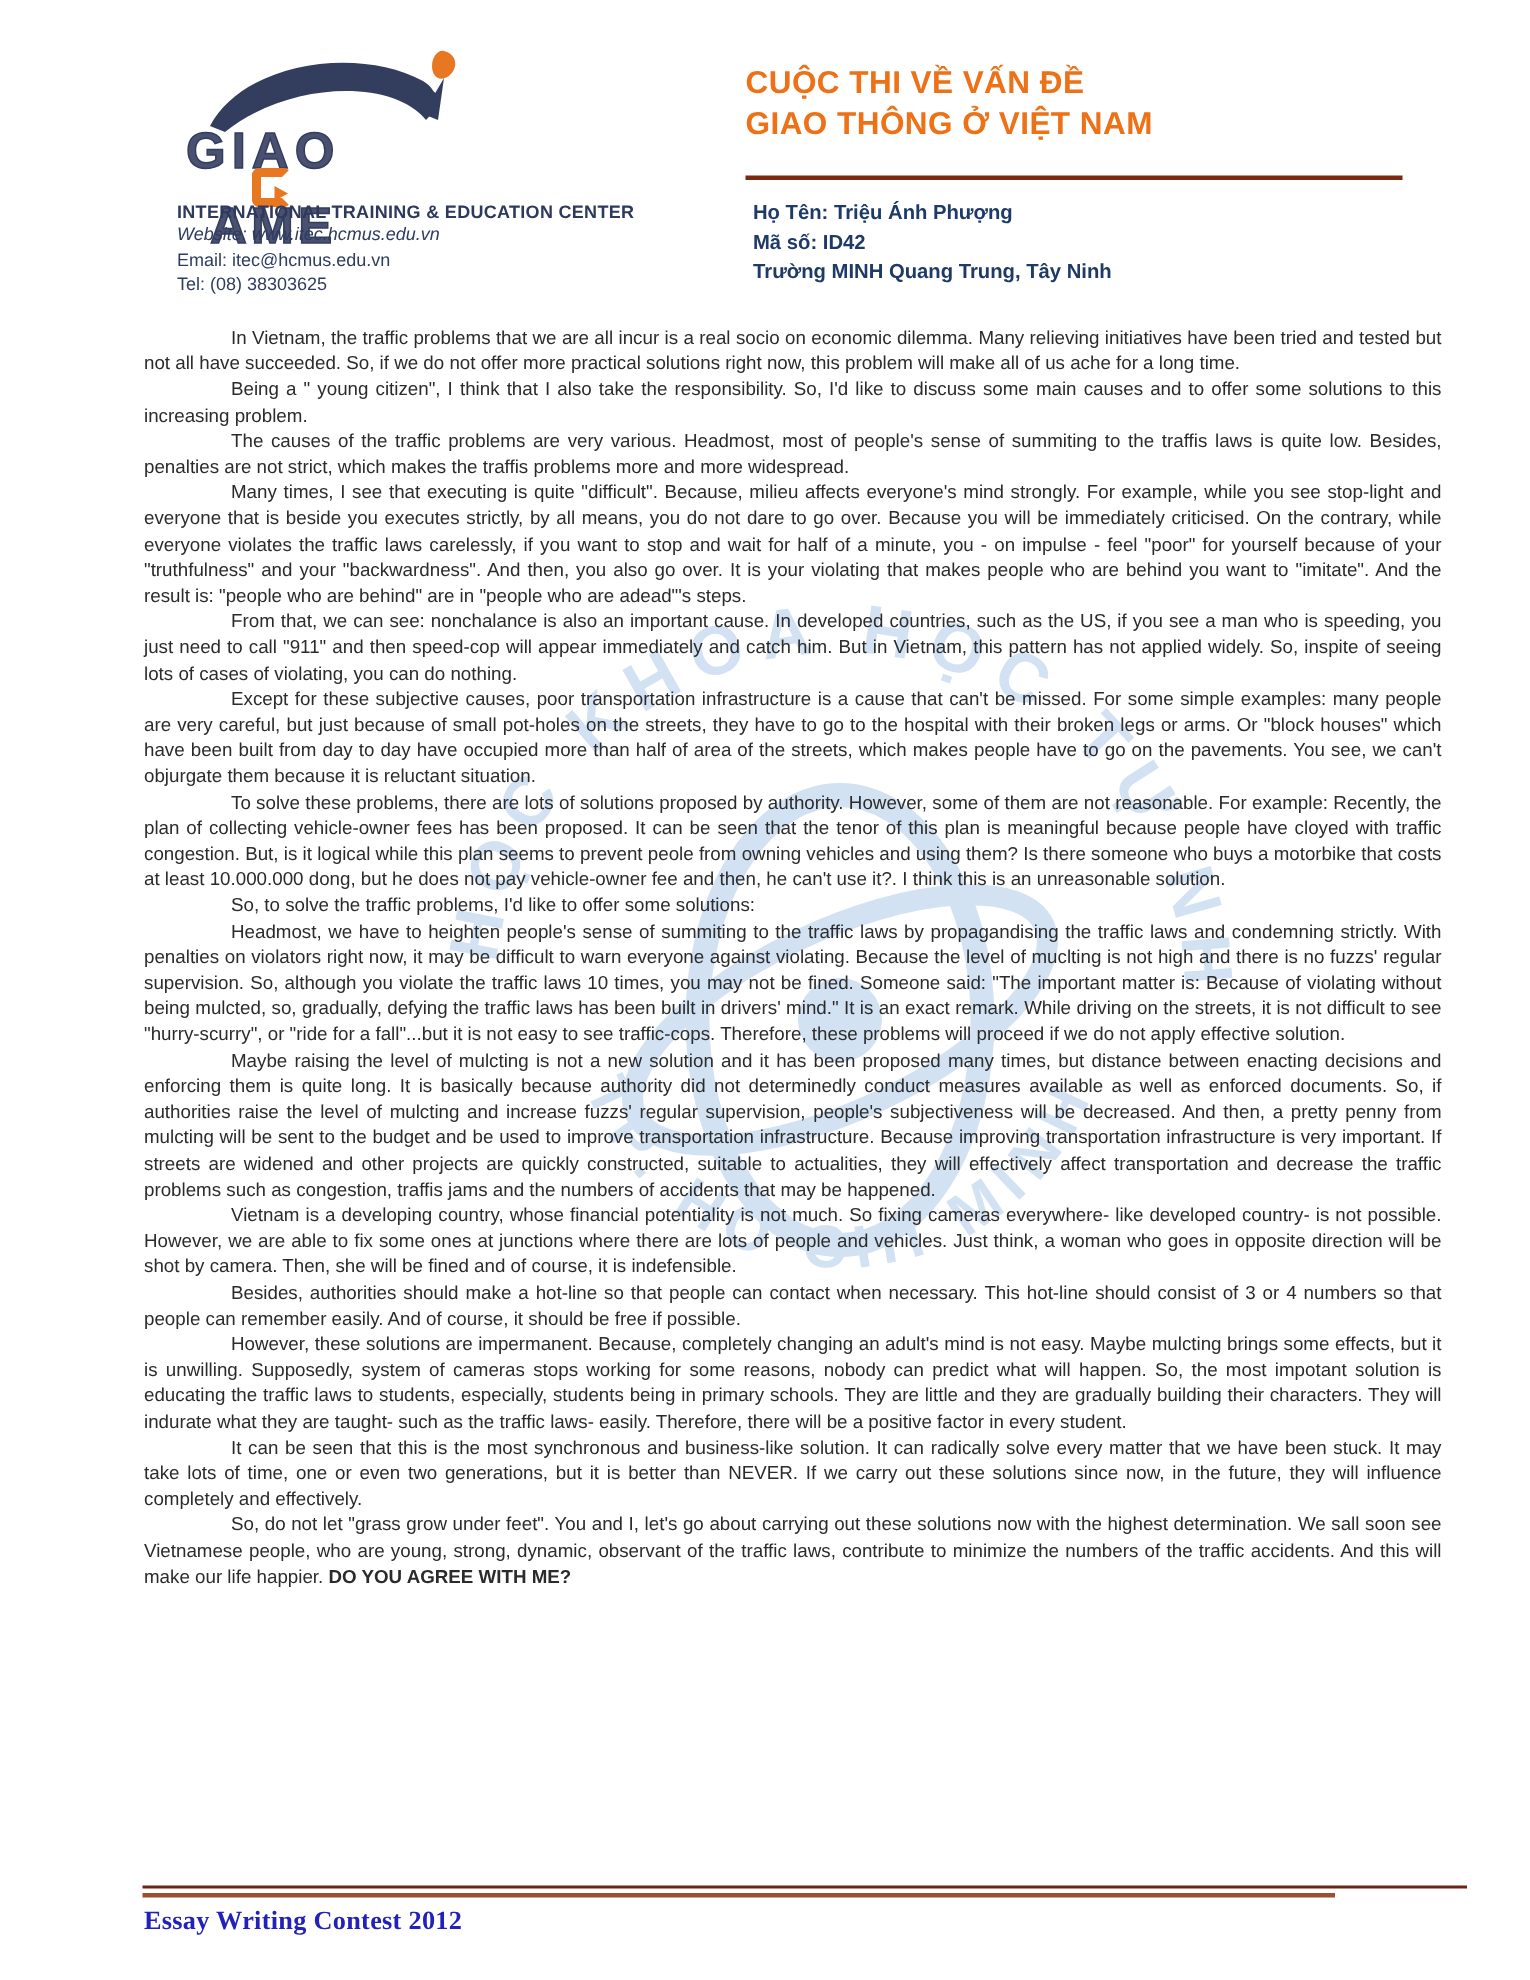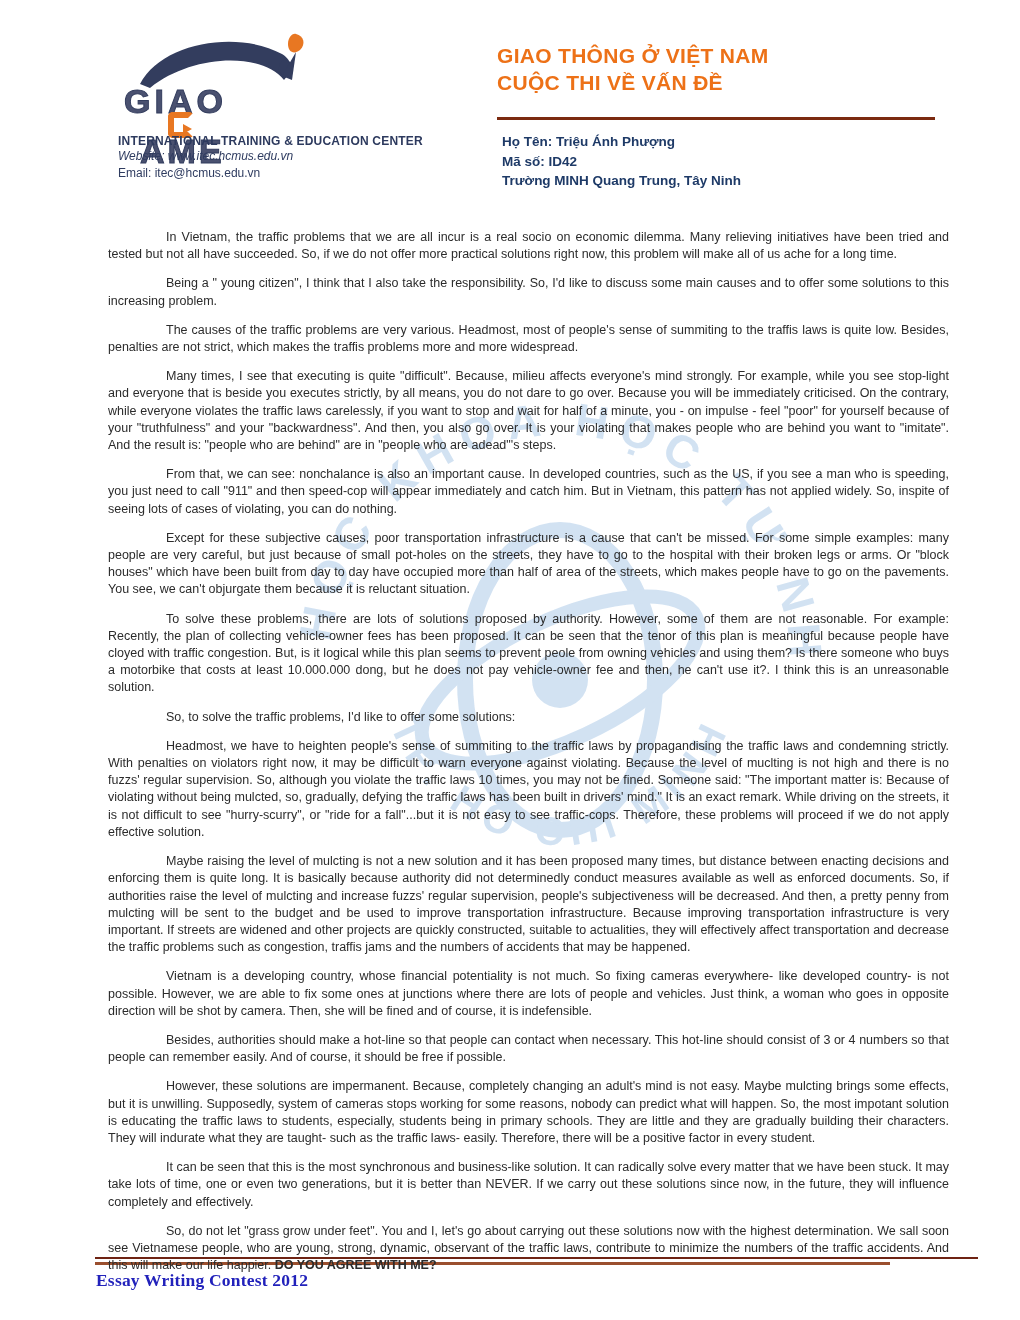--- a/index.html
+++ b/index.html
@@ -39,21 +39,21 @@
     position:absolute;left:497px;top:42px;font-size:21px;font-weight:bold;
     color:#ed7117;line-height:27px;letter-spacing:.3px;
   }
   .title-rule{position:absolute;left:497px;top:117px;width:438px;height:3px;background:#7b2a10;}
   .entrant{position:absolute;left:502px;top:132px;font-size:13.5px;font-weight:bold;color:#1e3a67;line-height:19.5px;}
   
   .essay{
     position:absolute;left:96px;top:217px;width:865px;color:#2b2b2b;
     font-size:12.5px;line-height:17.2px;text-align:justify;z-index:2;
   }
-  .para{margin:12px;text-indent:58px;}
+  .para{margin:0;text-indent:58px;}
   .para b{font-weight:bold;}
   
   .footer-line-1{position:absolute;left:95px;top:1257px;width:883px;height:2px;background:#6e2313;}
   .footer-line-2{position:absolute;left:95px;top:1262px;width:795px;height:3px;background:#9a4f2e;}
   .footer-text{
     position:absolute;left:96px;top:1270px;
     font-family:"Liberation Serif","DejaVu Serif",serif;
     font-size:17.5px;font-weight:bold;color:#2222bb;letter-spacing:.2px;
   }
 </style>
@@ -91,25 +91,26 @@
     <div class="logo-row-bottom">
       <span class="logo-g"></span>
       <span class="logo-word-bottom">AME</span>
     </div>
   </div>
 
   <div class="org-block">
     <div class="org-name">INTERNATIONAL TRAINING &amp; EDUCATION CENTER</div>
     <div class="org-line website">Website: www.itec.hcmus.edu.vn</div>
     <div class="org-line">Email:  itec@hcmus.edu.vn</div>
+    <div class="org-line">Tel: (08) 38303625</div>
   </div>
 
   <div class="contest-title">
+    <div>CUỘC THI VỀ VẤN ĐỀ</div>
     <div>GIAO THÔNG Ở VIỆT NAM</div>
-    <div>CUỘC THI VỀ VẤN ĐỀ</div>
   </div>
   <div class="title-rule"></div>
   <div class="entrant">
     <div>Họ Tên: Triệu Ánh Phượng</div>
     <div>Mã số: ID42</div>
     <div>Trường MINH Quang Trung, Tây Ninh</div>
   </div>
 
   <div class="essay">
       <p class="para"><span>In Vietnam, the traffic problems that we are all incur is a real socio on economic dilemma. Many relieving initiatives have been tried and tested but not all have succeeded. So, if we do not offer more practical solutions right now, this problem will make all of us ache for a long time.</span></p>

